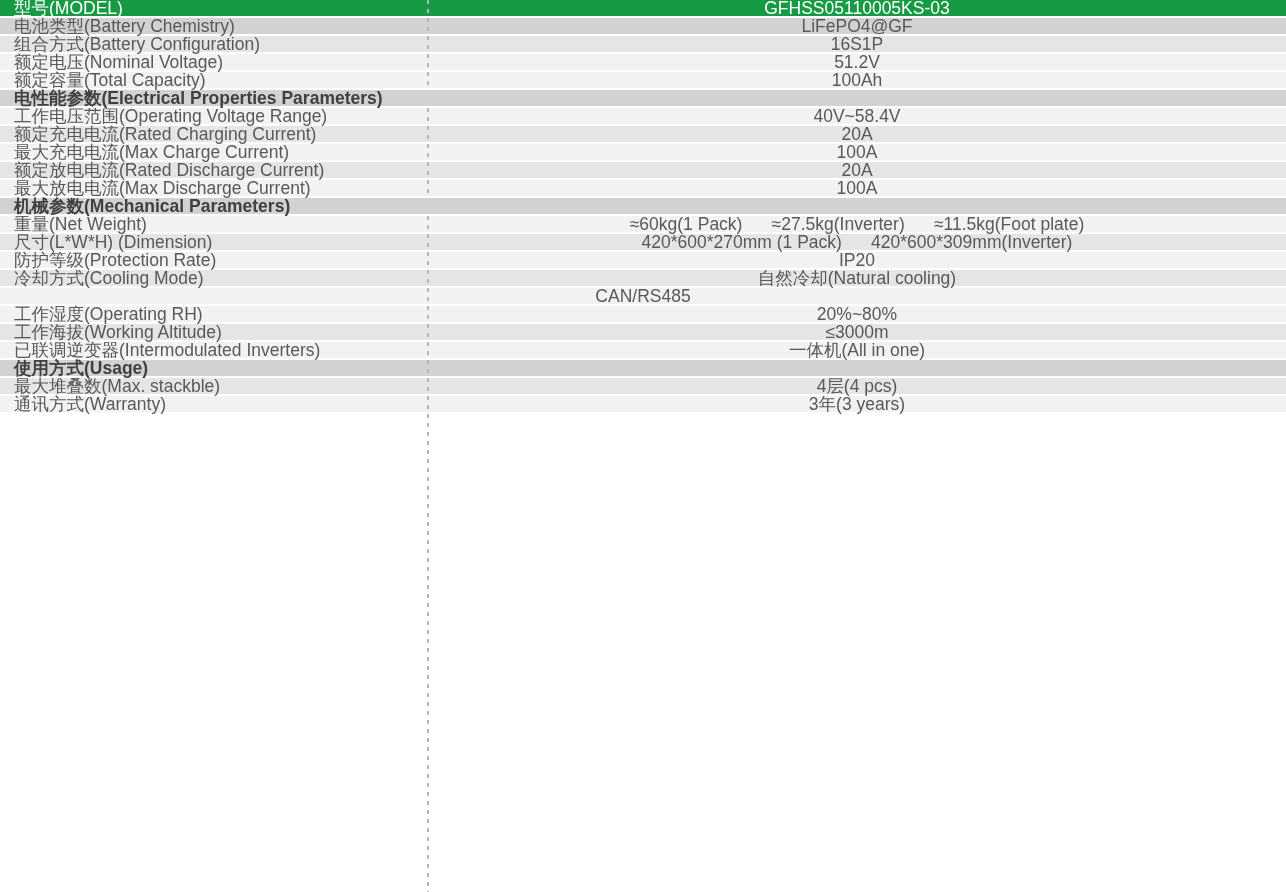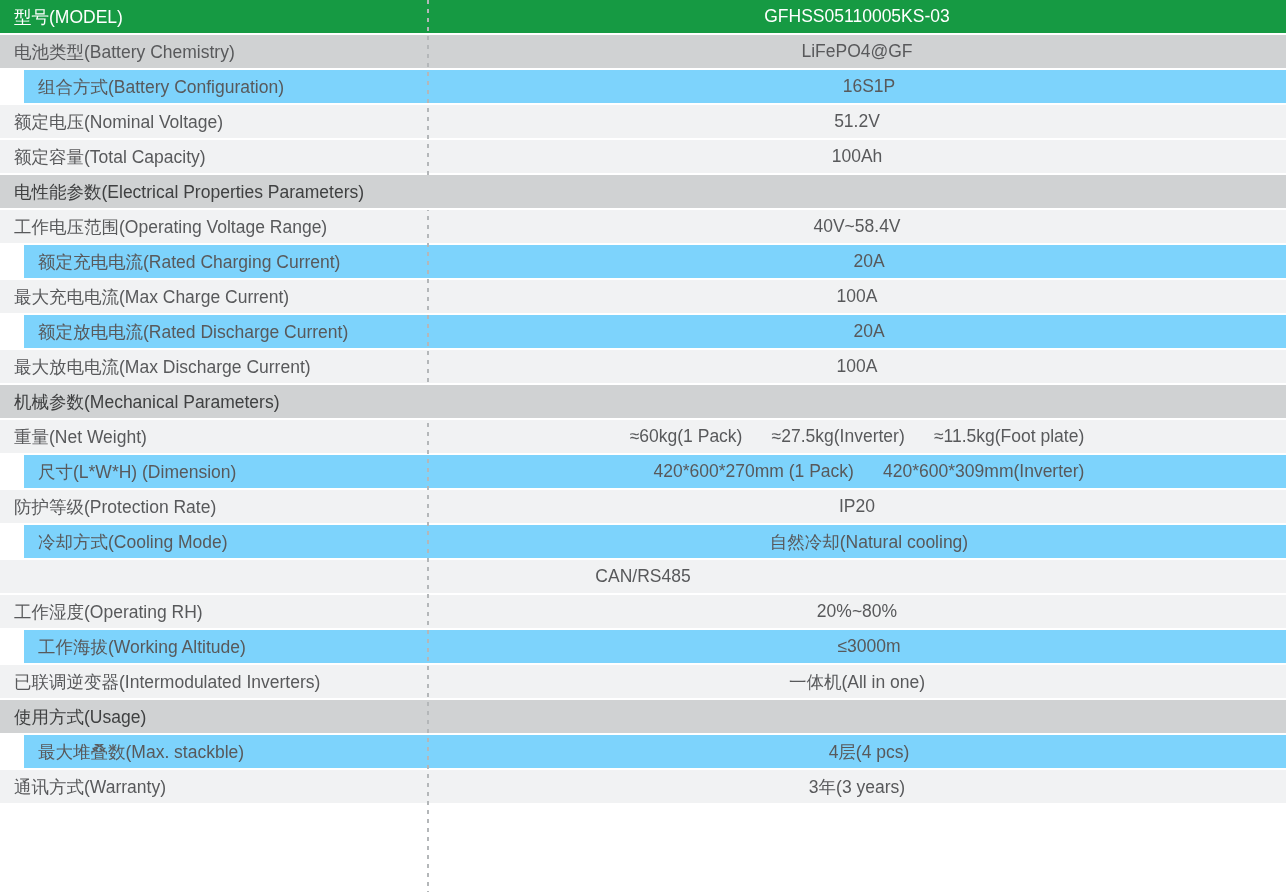--- a/index.html
+++ b/index.html
@@ -8,46 +8,46 @@
     position: relative;
     width: 1286px;
     height: 892px;
     overflow: hidden;
     background: #ffffff;
     font-family: "Liberation Sans", "DejaVu Sans", sans-serif;
   }
   .row {
     display: flex;
     align-items: center;
-    height: 35px;
+    height: 18px;
     border-bottom: 2px solid #ffffff;
   }
   .row:last-child { border-bottom: none; }
   .cell { font-size: 17.5px; color: var(--text-color, #58595b); }
   .label {
     flex: 0 0 428px;
     padding-left: 14px;
     white-space: nowrap;
     overflow: visible;
   }
   .value {
     flex: 1;
     text-align: center;
     white-space: pre-wrap;
   }
   .row.model { background: var(--header-green, #169a43); }
   .row.model .cell { color: var(--header-text, #ffffff); }
-  .row.shade-white { background: #7dd3fc; margin-left: 24px; }
+  .row.shade-white { background: #e5e5e5; }
   .row.shade-light { background: var(--row-light, #f1f2f3); }
   .row.shade-mid   { background: var(--section-gray, #d0d2d3); justify-content: flex-end; }
   .row.section     { background: var(--section-gray, #d0d2d3); }
   .row.section .label {
     flex: 1 1 auto;
     color: var(--section-text, #3f4041);
-    font-weight: 400;
+    font-weight: 700;
   }
   .row.cover { position: relative; z-index: 2; }
   .dash-line {
     position: absolute;
     left: 427px;
     top: 0;
     width: 2px;
     height: 892px;
     z-index: 1;
     background-image: repeating-linear-gradient(

